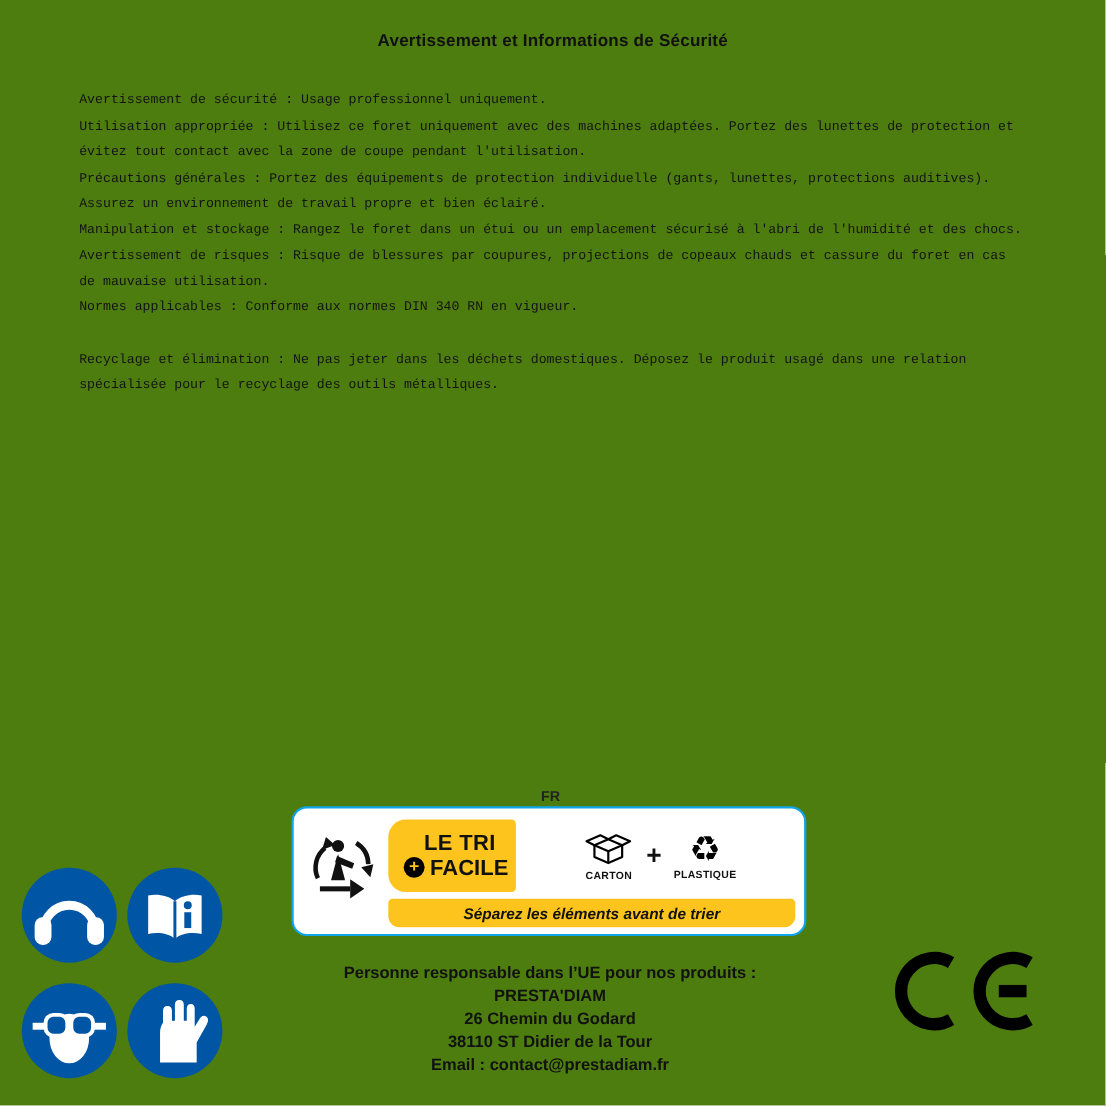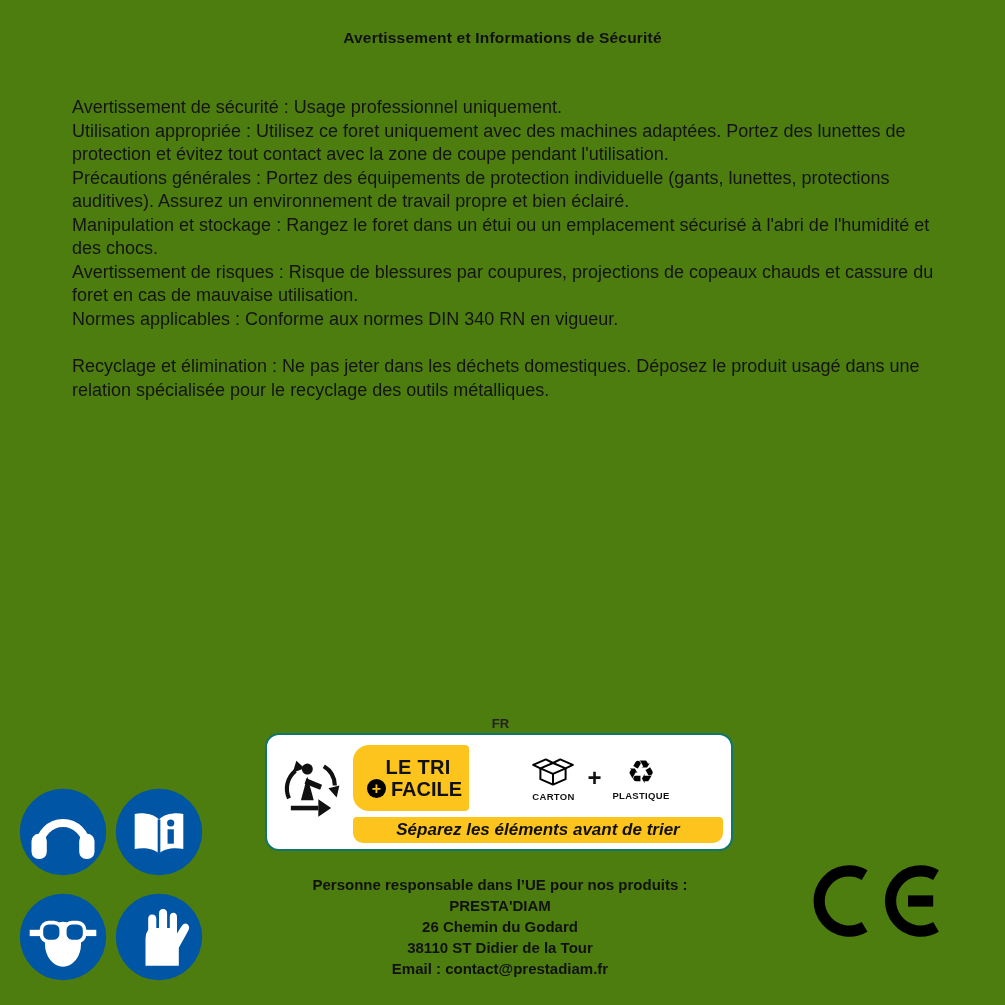--- a/index.html
+++ b/index.html
@@ -13,42 +13,42 @@
     position:relative;width:1005px;height:1005px;background:#4d7c0f;
     font-family:"Liberation Sans", sans-serif;color:var(--ink);overflow:hidden;
   }
   
   .title{
     position:absolute;top:29px;left:0;right:0;text-align:center;
     font-size:15.5px;font-weight:bold;letter-spacing:.2px;
   }
   
   .body-text{
-    position:absolute;top:96px;left:72px;width:862px;
-    font-size:18px;line-height:23.5px;color:#141414;
+    position:absolute;top:80px;left:72px;width:862px;
+    font-size:12px;line-height:23.5px;color:#141414;font-family:Liberation Mono, monospace;
   }
   .body-text p{margin:0;}
   .body-text p.recycle{margin-top:24px;}
 
   
   .icons-grid{
     position:absolute;left:18px;top:787px;
     display:grid;grid-template-columns:90px 90px;grid-template-rows:90px 90px;
     column-gap:6px;row-gap:15px;
   }
   .m-icon{width:90px;height:90px;}
   .m-icon svg{width:100%;height:100%;display:block;}
   .icon-bg{fill:var(--blue);}
   .icon-fg{fill:var(--blue);}
 
   
   .tri-wrap{position:absolute;left:265px;top:716px;width:468px;text-align:center;}
   .fr-label{font-size:13px;font-weight:bold;color:#222;margin-left:3px;margin-bottom:2px;}
   .tri-box{
-    border:2px solid #0f766e;border-radius:14px;background:#fff;
+    border:2px solid #0ea5e9;border-radius:14px;background:#fff;
     height:118px;display:flex;align-items:center;padding:6px 8px;gap:6px;
   }
   .triman{width:72px;height:96px;flex:0 0 auto;display:flex;align-items:center;justify-content:center;}
   .triman svg{width:66px;height:90px;}
   .tri-right{flex:1;display:flex;flex-direction:column;height:100%;}
   .tri-row{display:flex;align-items:center;flex:1;gap:8px;}
   .tri-badge{
     background:var(--yellow);width:116px;height:66px;
     border-radius:16px 4px 4px 16px;display:flex;flex-direction:column;
     justify-content:center;padding-left:14px;flex:0 0 auto;
@@ -70,21 +70,21 @@
     background:var(--yellow);width:94px;height:66px;flex:0 0 auto;
     clip-path:polygon(0 0,100% 0,100% 100%,0 100%,15% 50%);
     display:flex;align-items:center;justify-content:center;gap:4px;padding-left:10px;
   }
   .bac-text{display:flex;flex-direction:column;align-items:flex-start;line-height:10.5px;}
   .bac-text span{font-size:10px;font-weight:900;}
   .bac svg{width:30px;height:38px;}
   .tri-strip{
     background:var(--yellow);height:26px;margin-top:3px;border-radius:4px 4px 10px 10px;
     display:flex;align-items:center;justify-content:center;
-    font-size:17px;font-weight:bold;font-style:italic;
+    font-size:14px;font-weight:bold;font-style:italic;
   }
 
   
   .resp-block{
     position:absolute;left:240px;top:874px;width:520px;text-align:center;
     font-size:15px;font-weight:bold;line-height:21px;
   }
 
   
   .ce-mark{position:absolute;left:803px;top:853px;width:140px;height:96px;}

